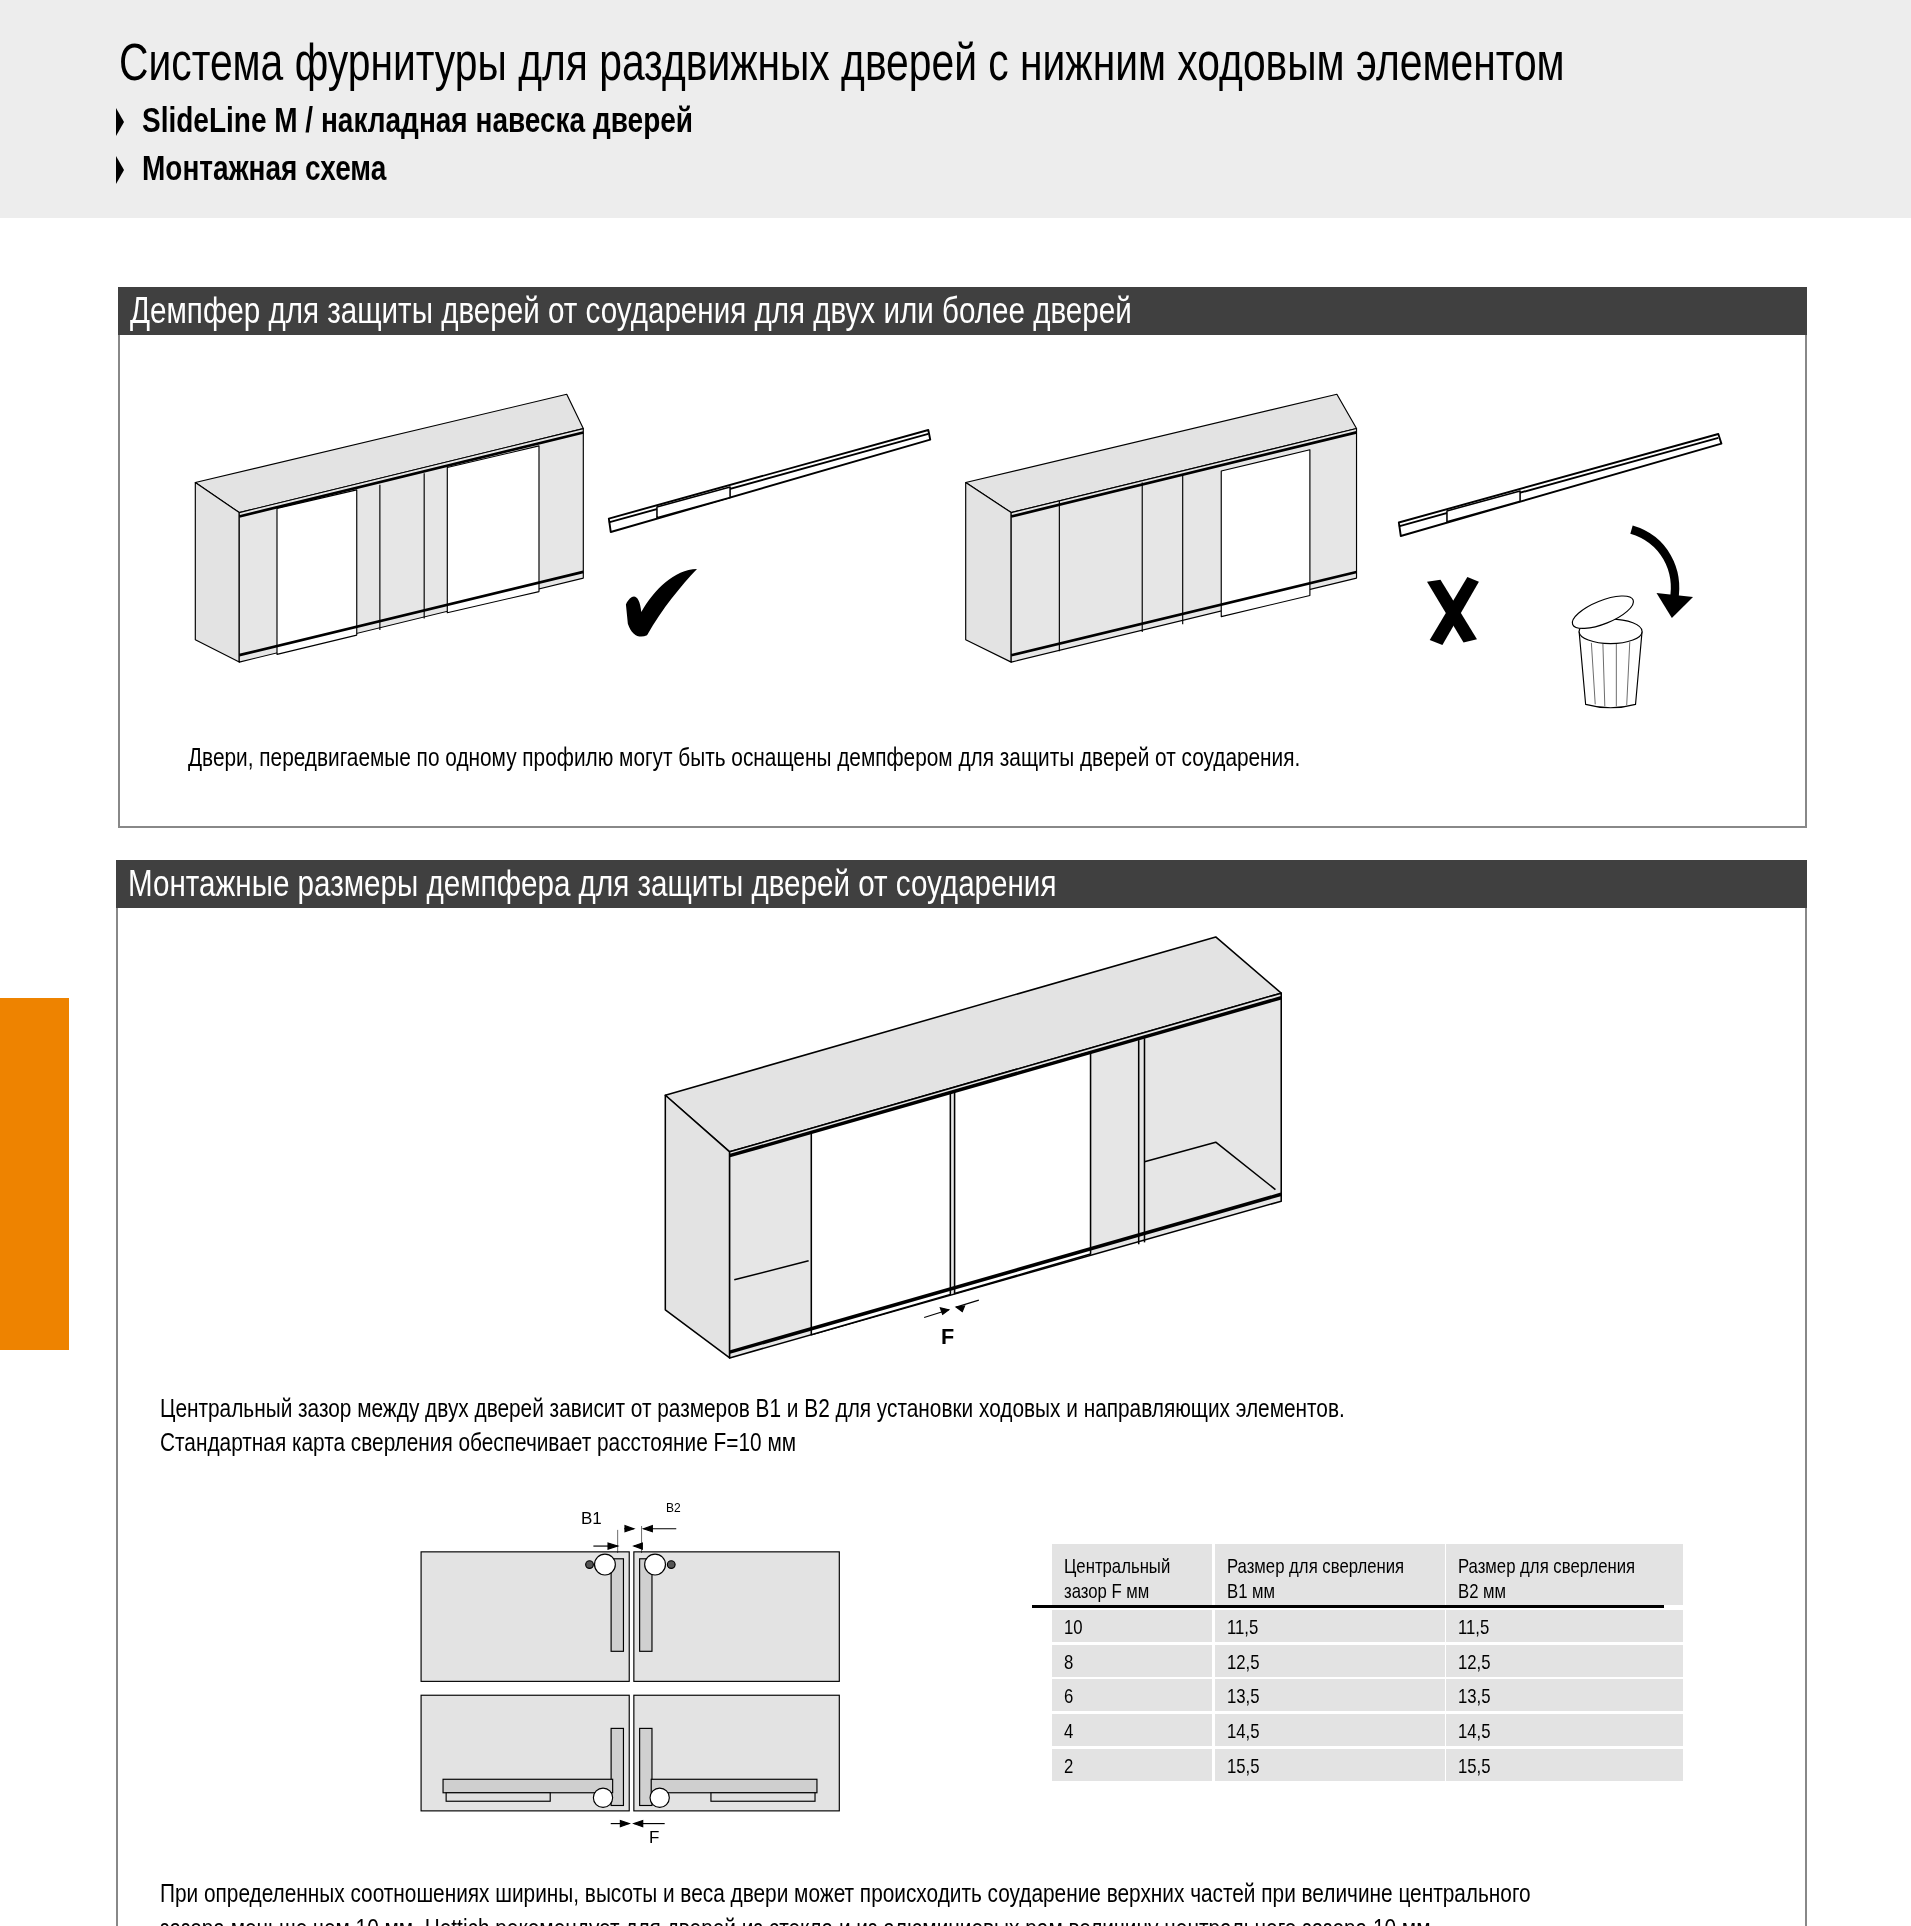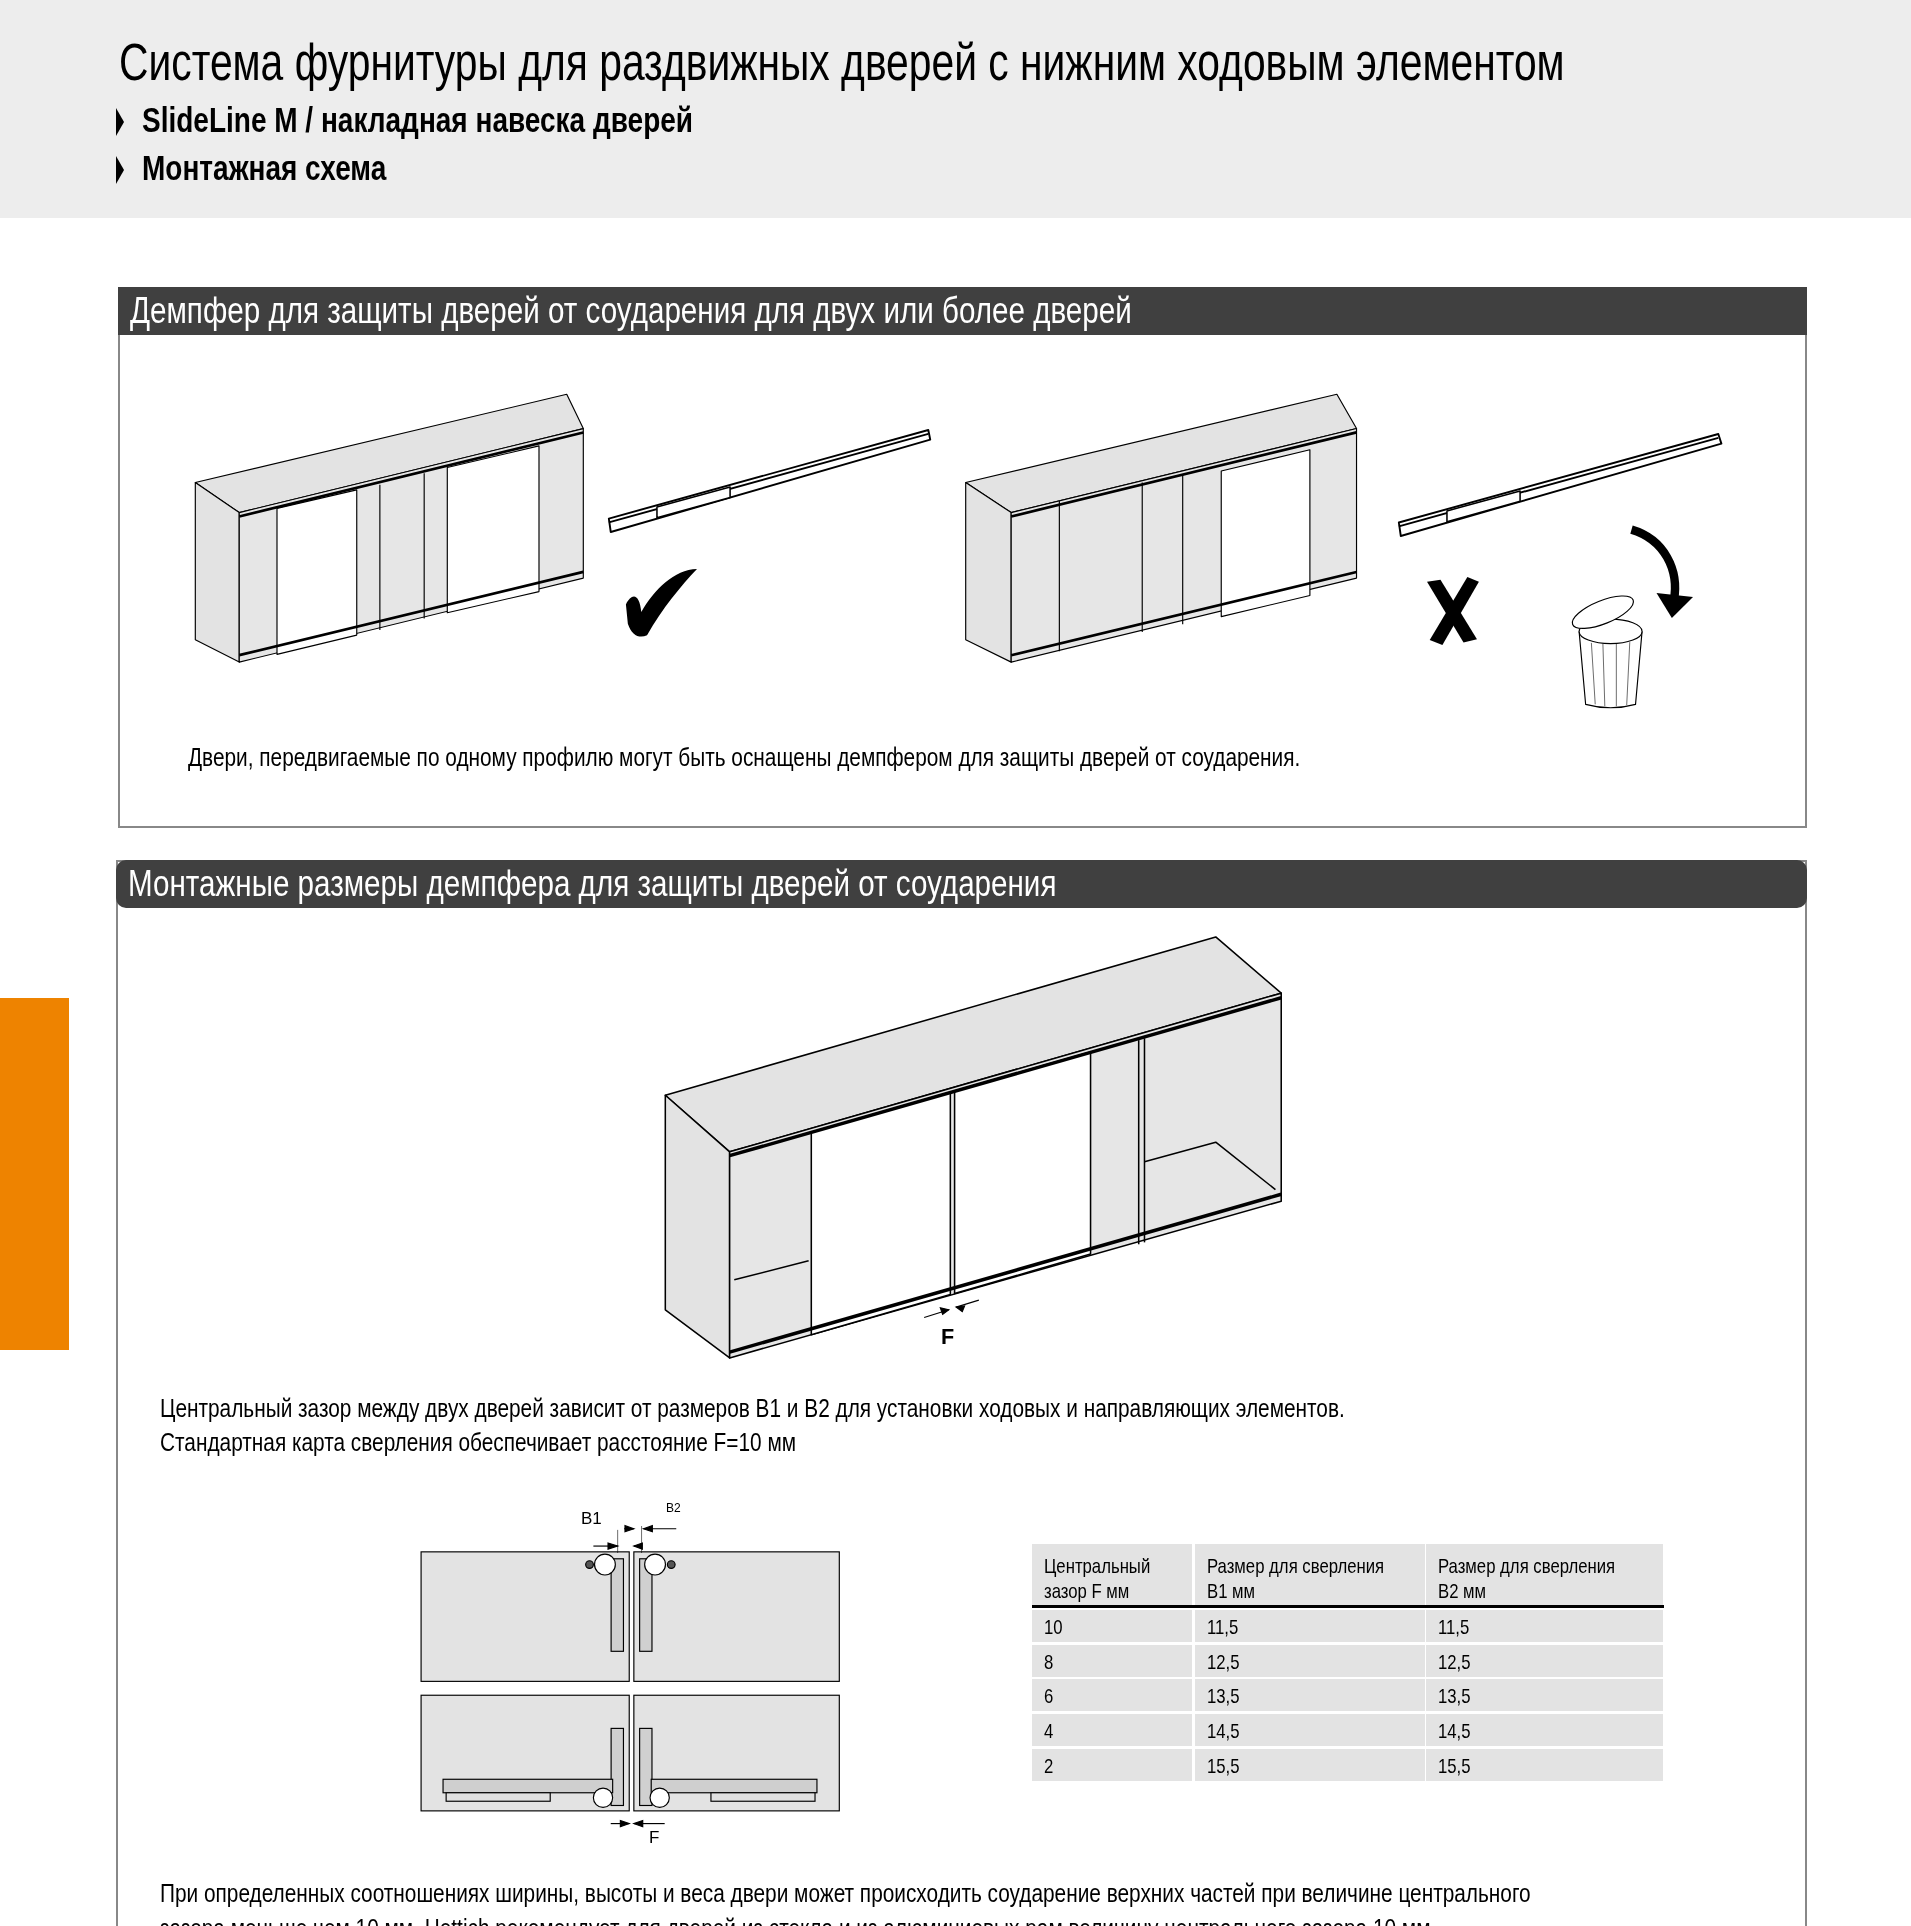--- a/index.html
+++ b/index.html
@@ -19,29 +19,29 @@
 
   #orange-tab { left: 0; top: 998px; width: 69px; height: 352px; background: #ee8300; }
 
   .box { border: 2.3px solid #888888; box-sizing: border-box; }
   .box-head { background: #404040; color: #fff; }
   .box-head span { position: absolute; left: 12.3px; top: 3.1px; font-size: 37px; line-height: 42px; transform: scaleX(0.80); transform-origin: 0 0; white-space: nowrap; }
 
   #box1 { left: 118px; top: 287px; width: 1689px; height: 541px; }
   #box1-head { left: 118px; top: 287px; width: 1689px; height: 48px; }
   #box2 { left: 116px; top: 860px; width: 1691px; height: 1115px; }
-  #box2-head { left: 116px; top: 860px; width: 1691px; height: 48px; border-radius: 10px; }
+  #box2-head { left: 116px; top: 860px; width: 1691px; height: 48px; }
 
   .body-text { font-size: 25.4px; line-height: 34px; transform: scaleX(0.82); }
 
   svg { position: absolute; overflow: visible; }
 
   #table { left: 1032px; top: 1544px; width: 632px; }
   .trow { position: absolute; left: 0; width: 632px; }
-  .tcell { position: absolute; top: 0; bottom: 0; background: #e3e3e3; }
+  .tcell { position: absolute; top: 0; bottom: 0; background: #e3e3e3; margin-left: 20px; }
   .tcell span { position: absolute; left: 12.3px; font-size: 20.4px; line-height: 27px; transform: scaleX(0.82); transform-origin: 0 0; white-space: nowrap; }
   .c0 { left: 0; width: 160px; }
   .c1 { left: 163px; width: 230px; }
   .c2 { left: 394px; width: 237px; }
 </style>
 </head>
 <body>
 
 <div id="page-header" class="abs"></div>
 <div id="title" class="abs cond">Система фурнитуры для раздвижных дверей с нижним ходовым элементом</div>

